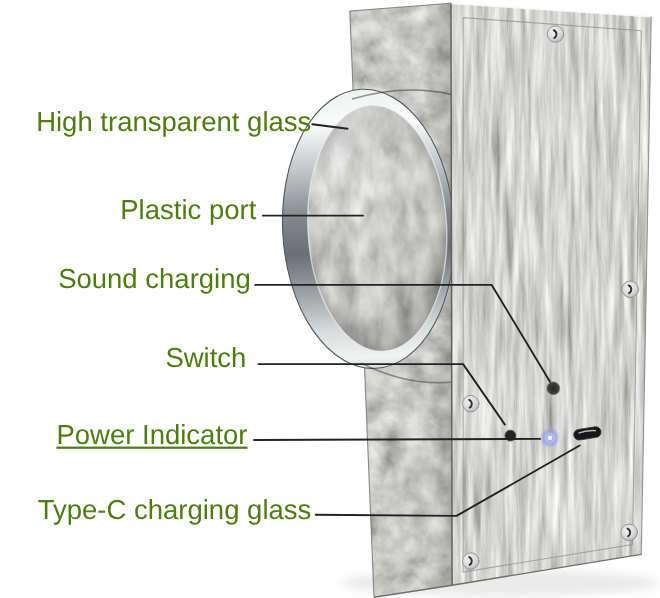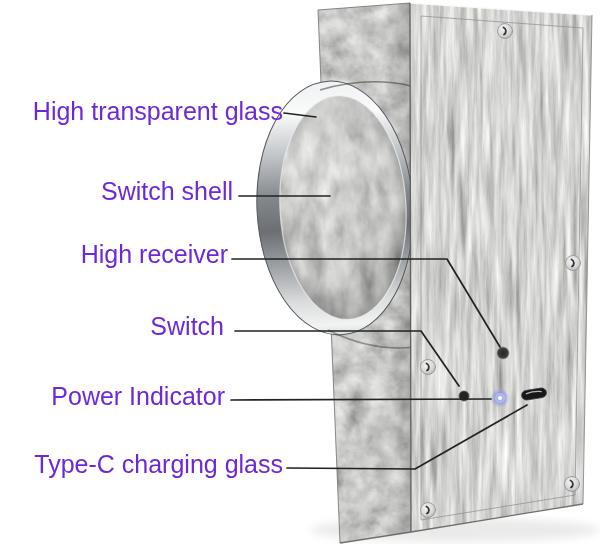--- a/index.html
+++ b/index.html
@@ -2,21 +2,21 @@
 <html><head>
 <meta charset="utf-8">
 <style>
   html,body{margin:0;padding:0;background:#fff;}
   #stage{
     position:relative;width:600px;height:544px;background:#ffffff;
     font-family:"Liberation Sans","DejaVu Sans",sans-serif;overflow:hidden;
   }
   #stage svg{position:absolute;left:0;top:0;}
   .label{
-    position:absolute;white-space:nowrap;color:#6d28d9;
+    position:absolute;white-space:nowrap;color:#4d7c0f;
     font-size:25px;line-height:32px;text-align:right;
     letter-spacing:0px;
   }
 </style>
 </head>
 <body>
 
 <div id="stage">
 
 <svg width="600" height="544" viewBox="0 0 600 544">
@@ -158,19 +158,19 @@
     <path d="M 284 113 L 316 117"></path>
     <path d="M 239 196 L 330 196"></path>
     <path d="M 232 259 L 447 259 L 500 347"></path>
     <path d="M 235 331 L 421 331 L 459 386"></path>
     <path d="M 231 400 L 491 399"></path>
     <path d="M 287 468 L 415 469 L 527 405"></path>
   </g>
 </svg>
 
 <div class="label" style="right:317px;top:95px;">High transparent glass</div>
-<div class="label" style="right:367px;top:175px;">Switch shell</div>
-<div class="label" style="right:372px;top:238px;">High receiver</div>
+<div class="label" style="right:367px;top:175px;">Plastic port</div>
+<div class="label" style="right:372px;top:238px;">Sound charging</div>
 <div class="label" style="right:376px;top:310px;">Switch</div>
-<div class="label" style="right:375px;top:380px;">Power Indicator</div>
+<div class="label" style="right:375px;top:380px;text-decoration:underline;">Power Indicator</div>
 <div class="label" style="right:317px;top:448px;">Type-C charging glass</div>
 
 </div>
 
 </body></html>

